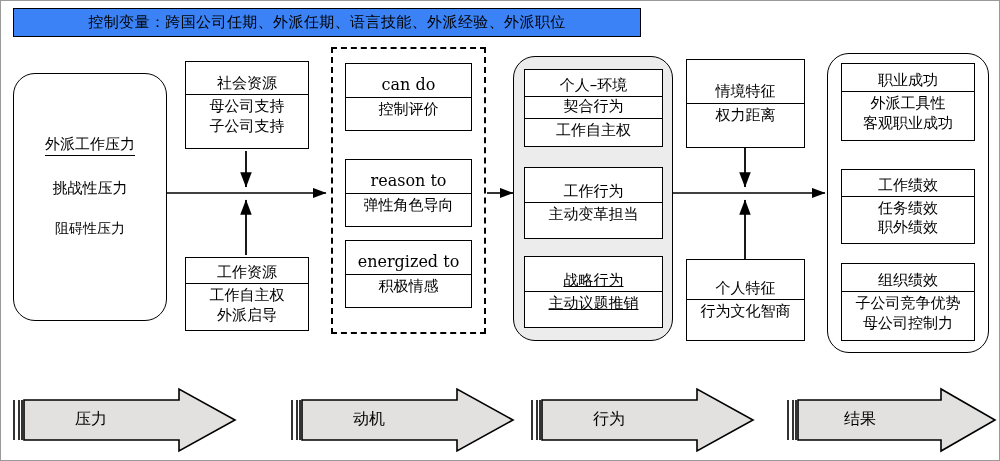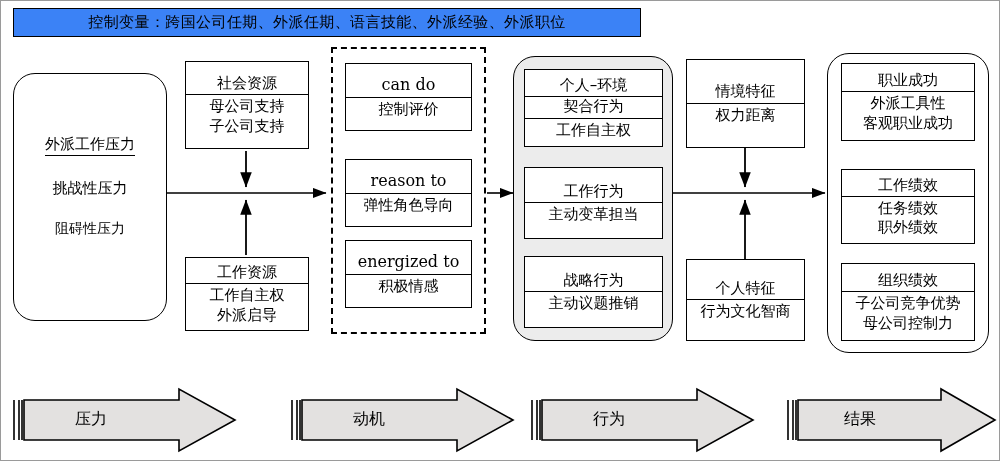--- a/index.html
+++ b/index.html
@@ -115,21 +115,21 @@
     <div class="ln cn hd2" style="margin-bottom:0;">个人–环境</div>
     <div class="ln cn hd2">契合行为</div>
     <div class="ln cn">工作自主权</div>
   </div>
 
   <div class="box" style="left:523px;top:166px;width:139px;height:72px;">
     <div class="ln cn hd">工作行为</div>
     <div class="ln cn">主动变革担当</div>
   </div>
 
-  <div class="box" style="left:523px;top:255px;width:139px;height:72px;">
+  <div class="box" style="left:523px;top:255px;width:139px;height:72px;text-decoration:underline;">
     <div class="ln cn hd">战略行为</div>
     <div class="ln cn">主动议题推销</div>
   </div>
 
   <div class="box" style="left:685px;top:58px;width:119px;height:89px;">
     <div class="ln cn hd">情境特征</div>
     <div class="ln cn">权力距离</div>
   </div>
 
   <div class="box" style="left:685px;top:258px;width:119px;height:82px;">

